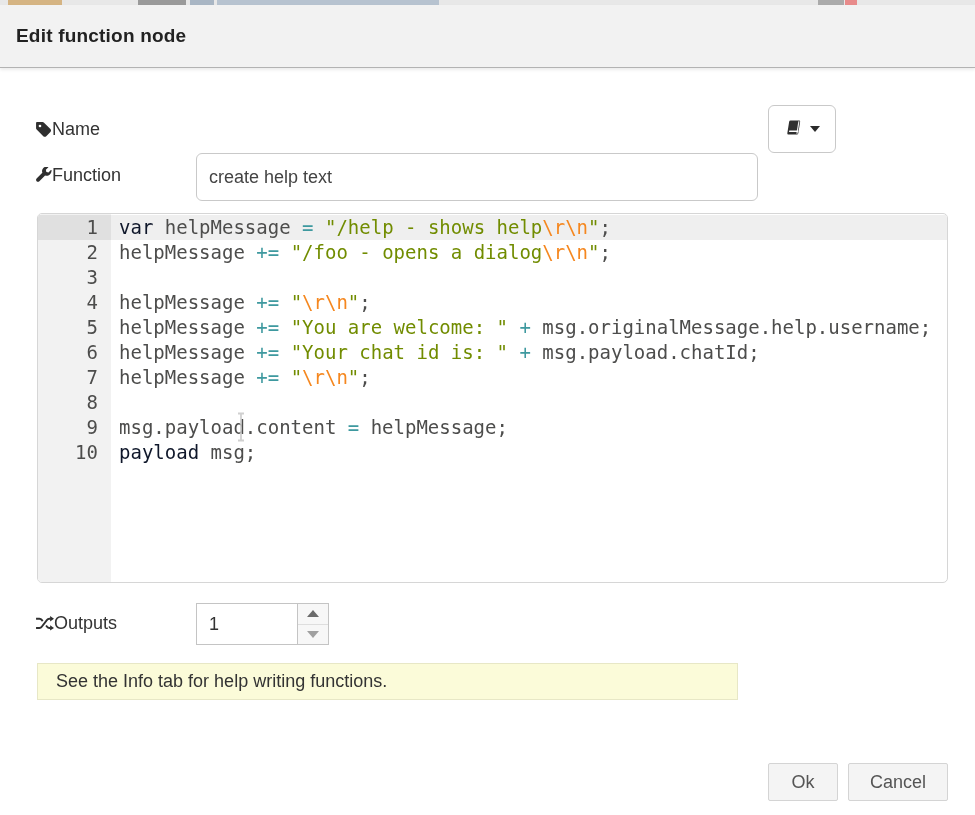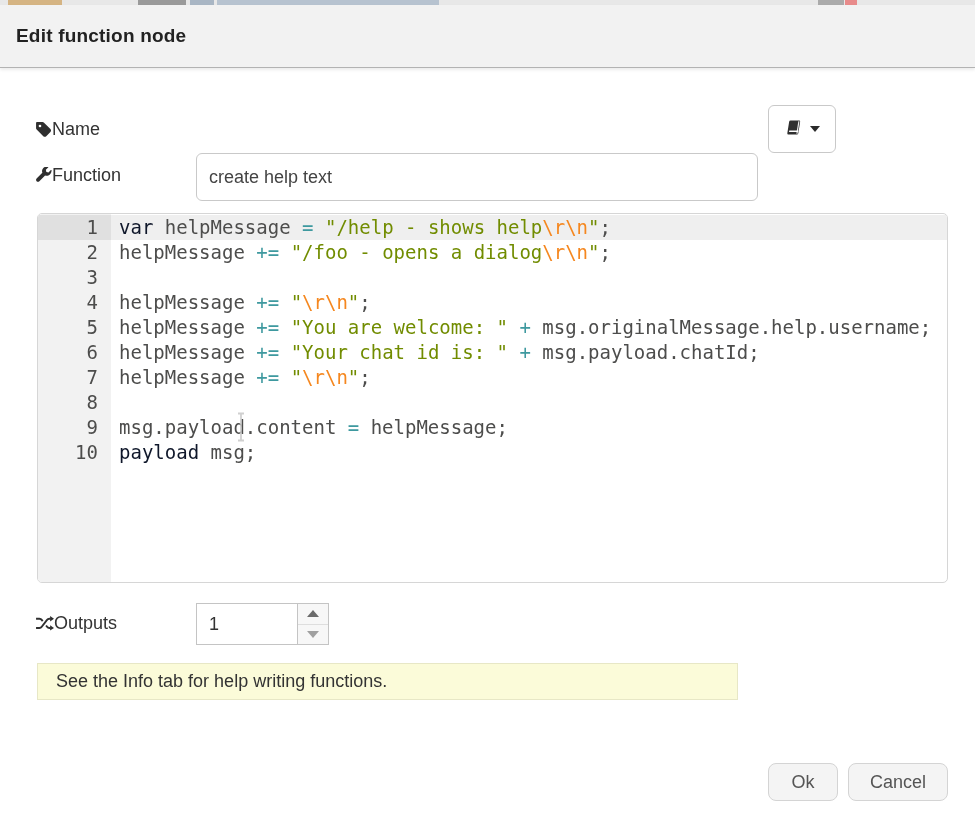--- a/index.html
+++ b/index.html
@@ -72,21 +72,21 @@
   .tri-up   { width:0; height:0; border-left:6px solid transparent; border-right:6px solid transparent;
               border-bottom:7px solid #6b6b6b; }
   .tri-down { width:0; height:0; border-left:6px solid transparent; border-right:6px solid transparent;
               border-top:7px solid #a0a0a0; }
 
   .tip { position:absolute; left:37px; top:658px; width:701px; height:37px;
          background:#fbfbd9; border:1px solid #e7e7c6; display:flex; align-items:center;
          padding-left:18px; font-size:18px; color:#333; }
 
   .btn { position:absolute; top:758px; height:38px; background:#f4f4f4; border:1px solid #d4d4d4;
-         border-radius:8px; color:#555; font-family:"Liberation Sans",sans-serif; font-size:18px;
+         border-radius:2px; color:#555; font-family:"Liberation Sans",sans-serif; font-size:18px;
          display:flex; align-items:center; justify-content:center; cursor:pointer; }
   .btn-ok { left:768px; width:70px; }
   .btn-cancel { left:848px; width:100px; }
 </style>
 </head>
 <body>
 
 <div class="stage">
 
   <div class="top-strip">

